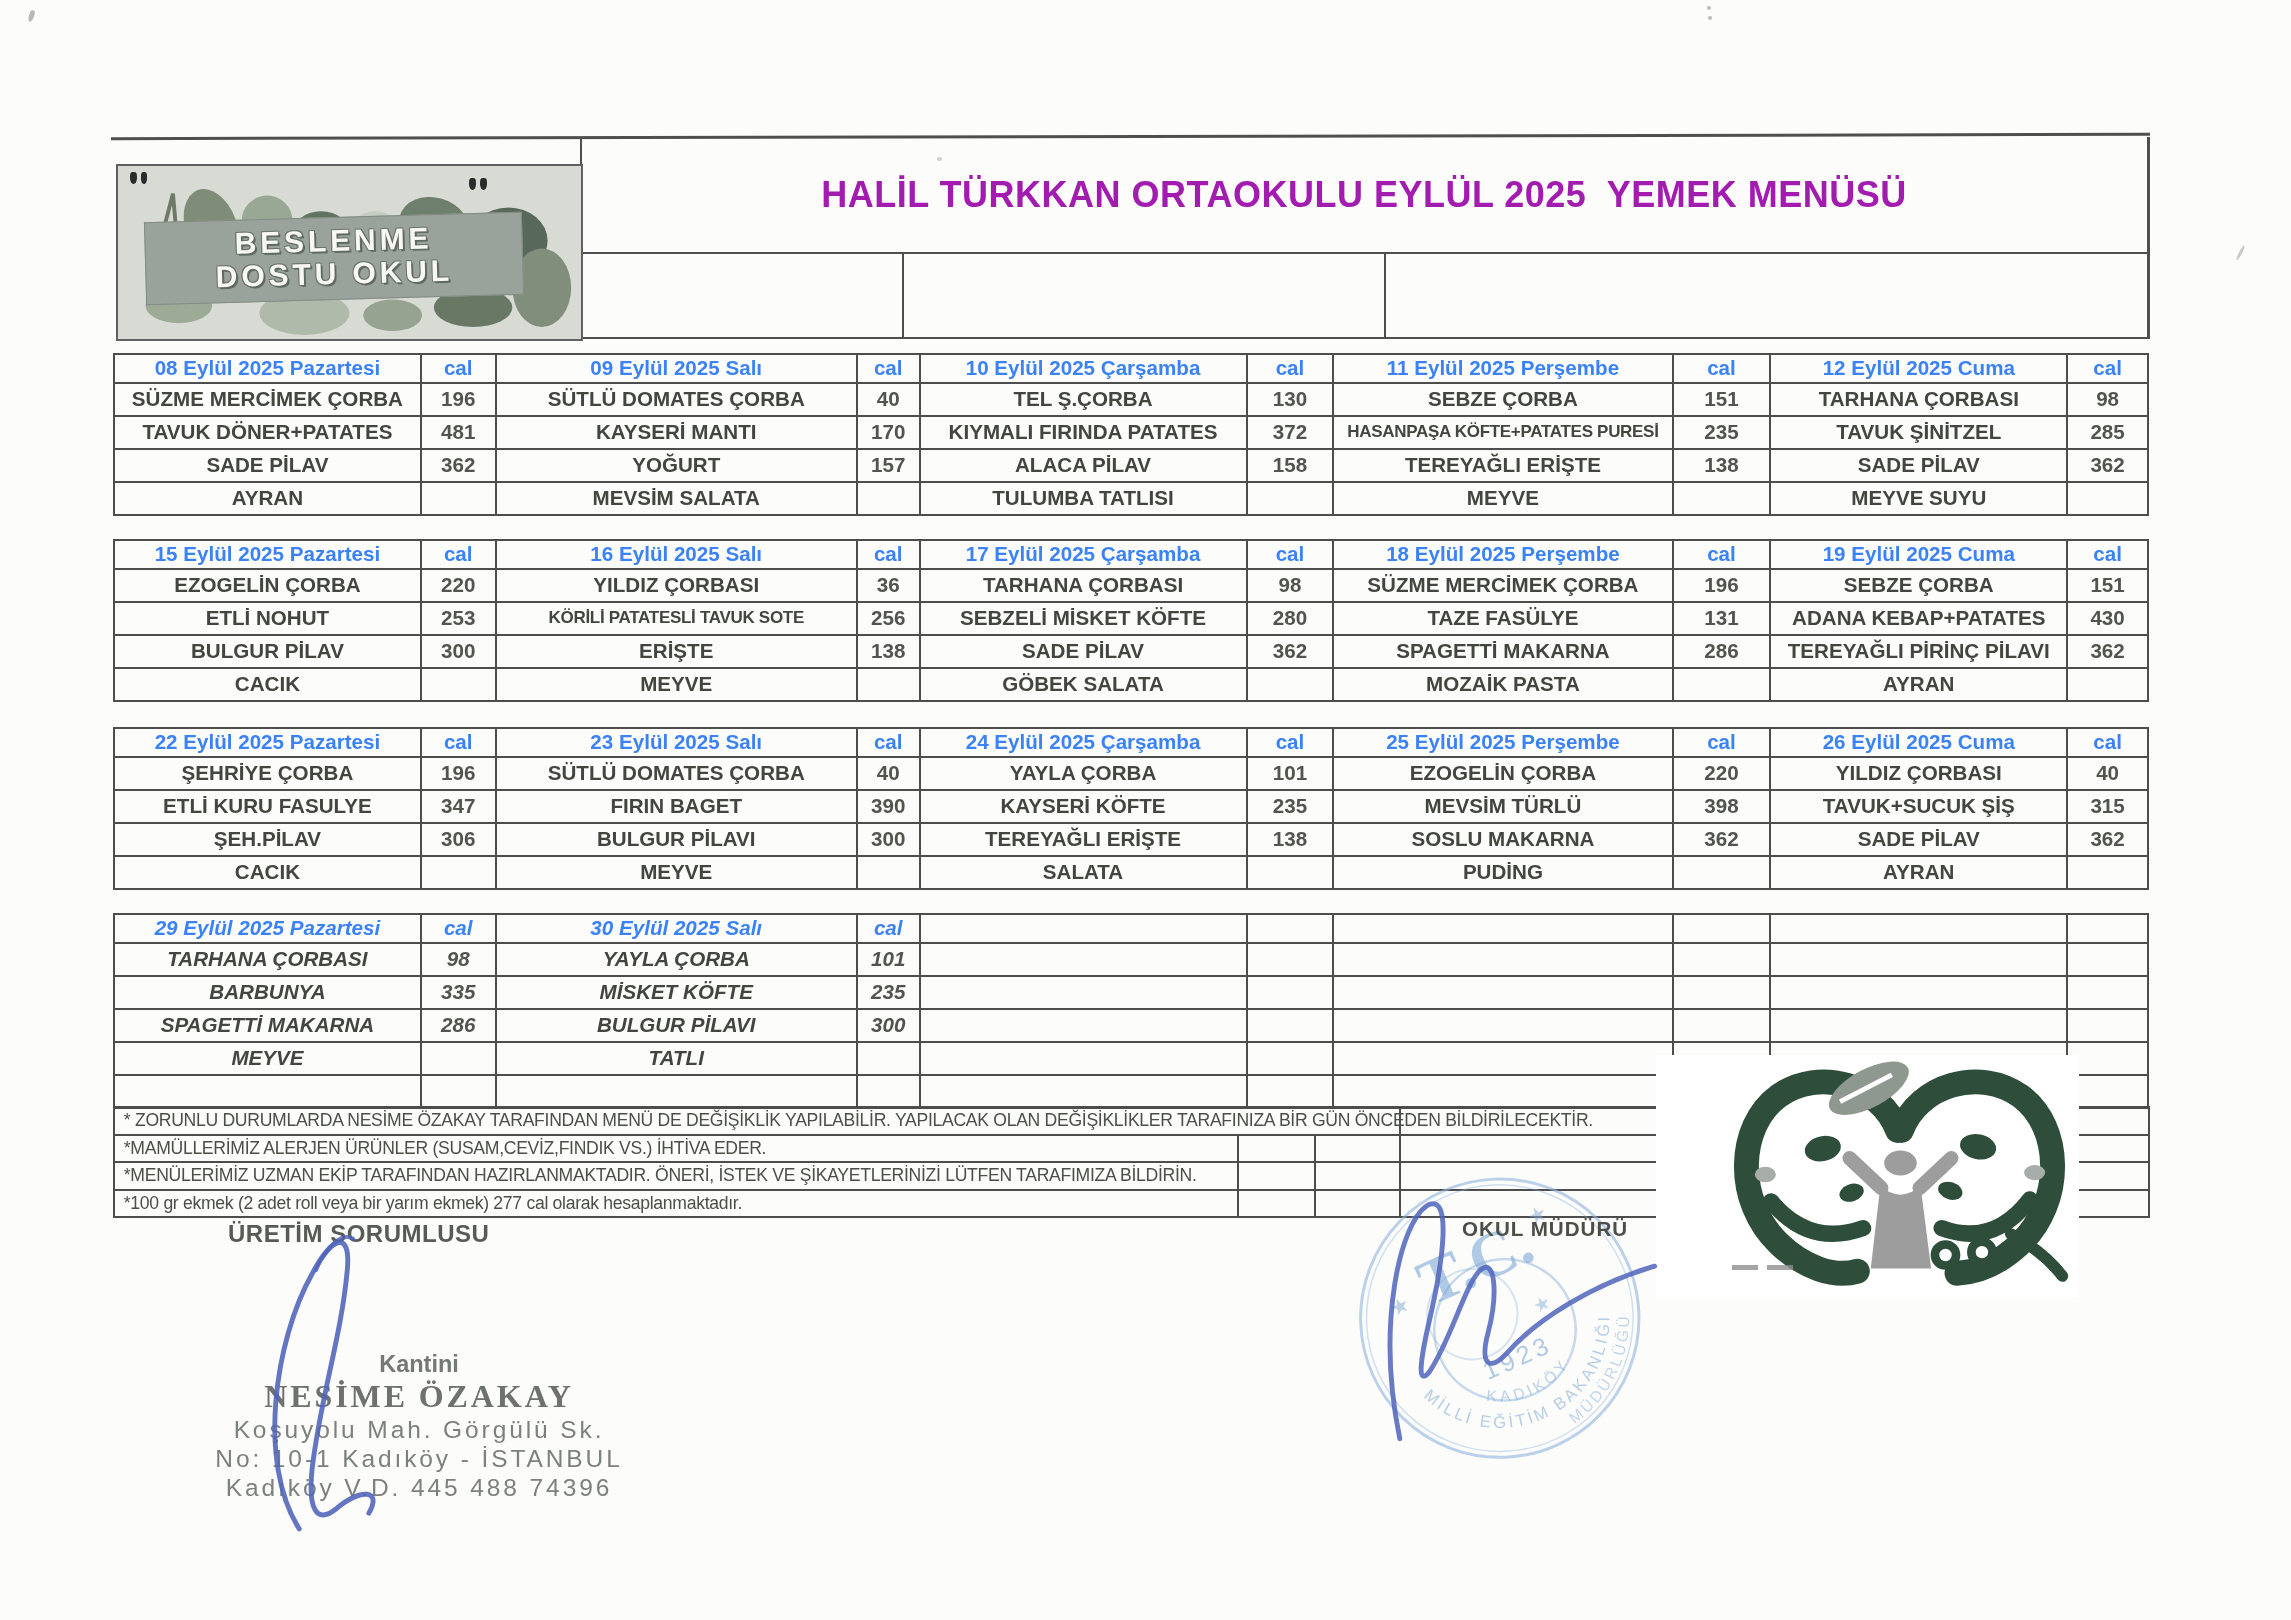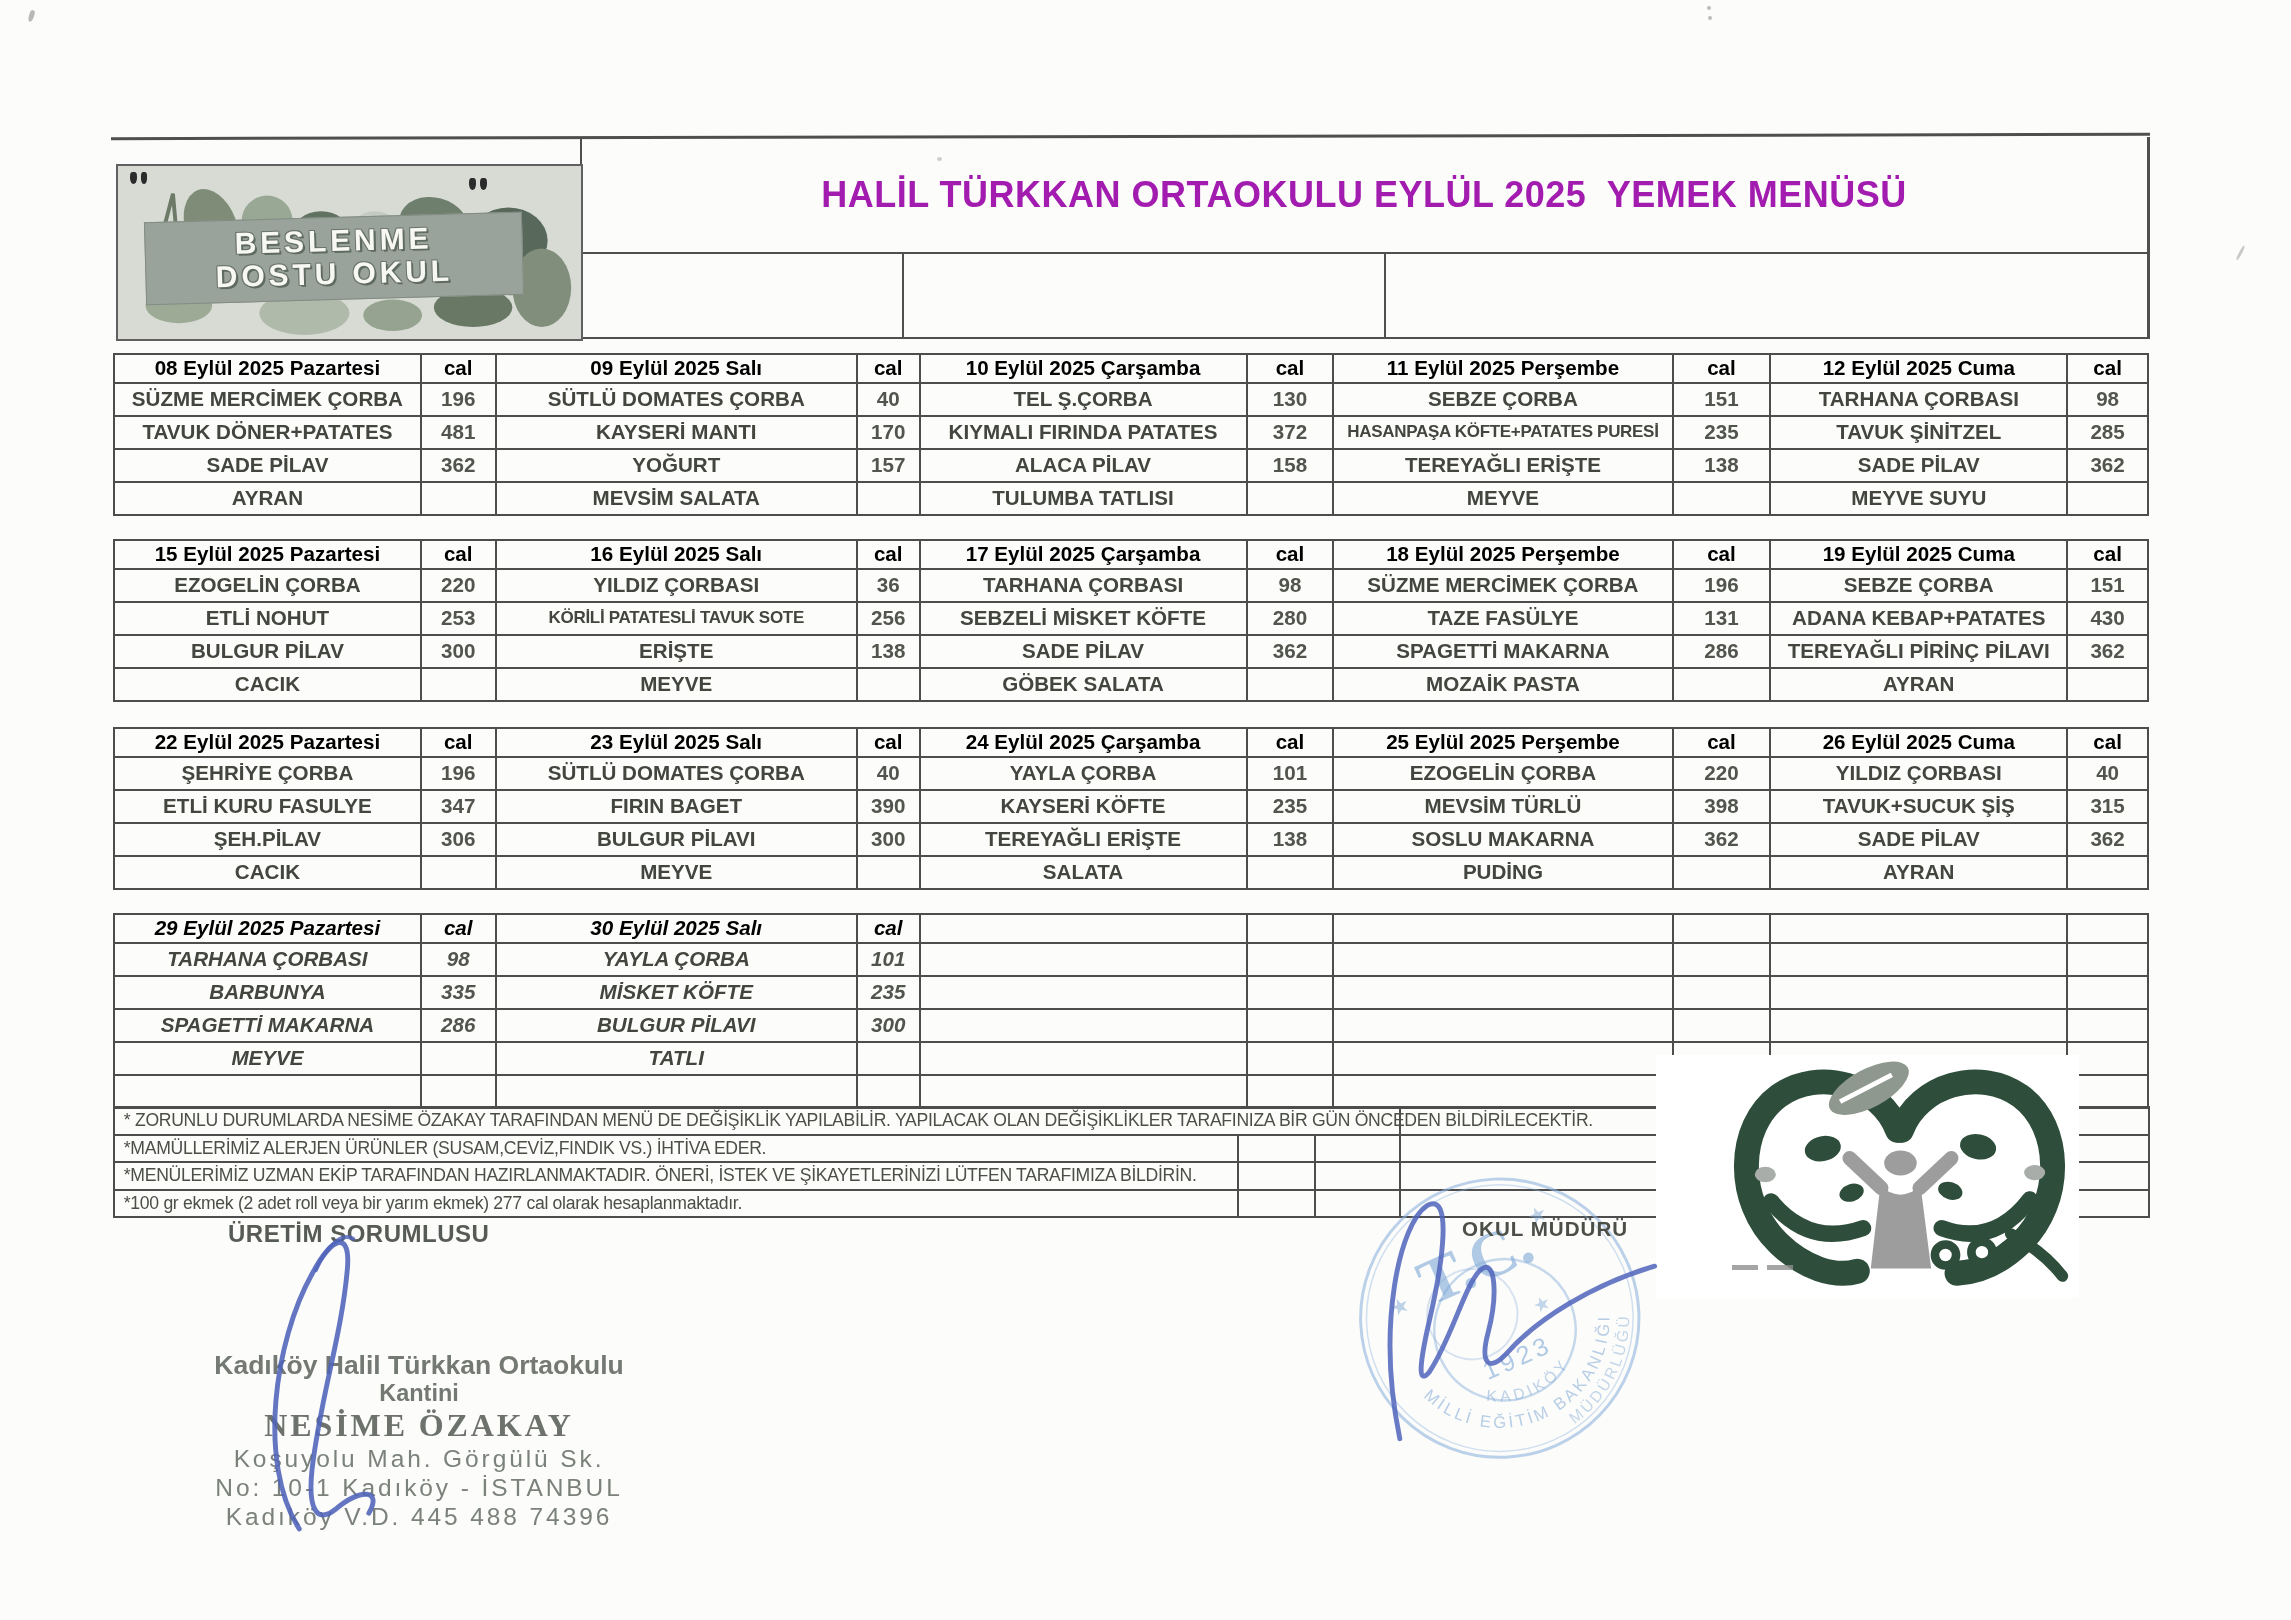--- a/index.html
+++ b/index.html
@@ -42,21 +42,21 @@
   
   .title-box{position:absolute;left:580px;top:137px;width:1568px;height:116px;display:flex;
              align-items:center;justify-content:center;}
   .page-title{font-size:36px;font-weight:bold;letter-spacing:0.5px;color:#a21caf;white-space:pre;}
 
   
   table.week{position:absolute;left:113px;width:2036px;border-collapse:collapse;table-layout:fixed;
              background:transparent;}
   table.week td{border:2px solid #4d4d4d;text-align:center;vertical-align:middle;overflow:hidden;
                 white-space:nowrap;padding:0;}
-  table.week tr.hdr td{height:26.5px;font-size:20.6px;font-weight:bold;color:#000000;
+  table.week tr.hdr td{height:26.5px;font-size:20.6px;font-weight:bold;color:#3b82f6;
                        border-bottom:2.9px solid #4d4d4d;}
   table.week td.item{height:31px;font-size:20.6px;font-weight:bold;color:#42463f;}
   table.week td.item.small{font-size:17px;letter-spacing:-0.3px;}
   table.week td.cal{font-size:20.6px;font-weight:bold;color:#51554e;}
 
   
   table.footnotes{position:absolute;left:113px;top:1106px;width:2036px;border-collapse:collapse;
                   table-layout:fixed;}
   table.footnotes td{border:2px solid #4d4d4d;height:25.5px;font-size:17.6px;color:#4b4f48;
                      white-space:nowrap;overflow:visible;padding:0 0 0 8.8px;letter-spacing:-0.3px;}
@@ -481,21 +481,20 @@
           <td class="fn-cell"></td>
           <td class="fn-rest"></td>
         </tr>
       </tbody>
     </table>
 
   <div class="uretim-label">ÜRETİM SORUMLUSU</div>
   <div class="okul-label">OKUL MÜDÜRÜ</div>
 
   <div class="producer-stamp">
-    <div class="sline sline0">Kadıköy Halil Türkkan Ortaokulu</div>
     <div class="sline sline1">Kantini</div>
     <div class="sline sline2">NESİME ÖZAKAY</div>
     <div class="sline sline3">Koşuyolu Mah. Görgülü Sk.</div>
     <div class="sline sline4">No: 10-1 Kadıköy - İSTANBUL</div>
     <div class="sline sline5">Kadıköy V.D. 445  488 74396</div>
   </div>
 
   <div class="apple-box">
     <svg width="345" height="231" viewBox="0 0 360 240">
       <path d="M178,74 C160,26 96,8 54,38 C10,70 8,148 54,192 C80,217 112,228 136,221" fill="none" stroke="#2e4e3b" stroke-width="26" stroke-linecap="round"></path>

